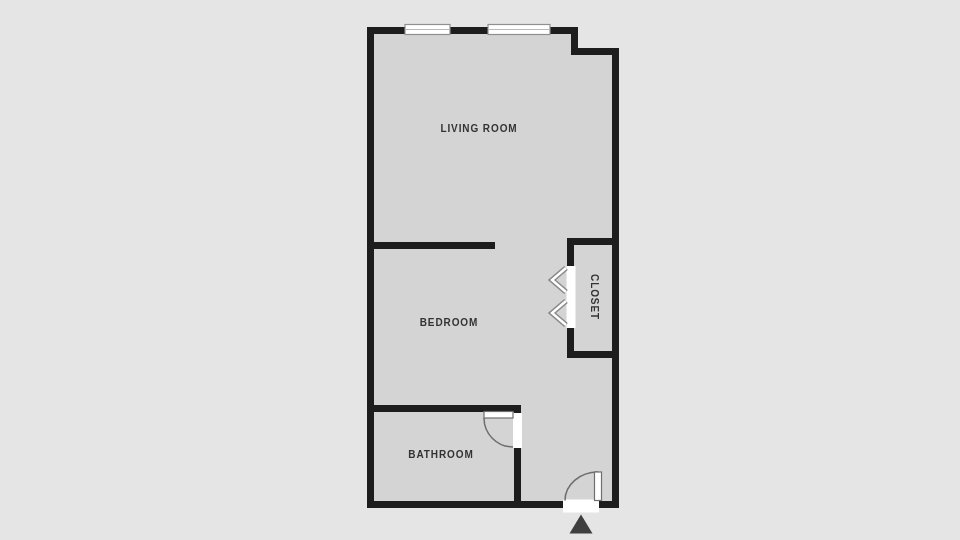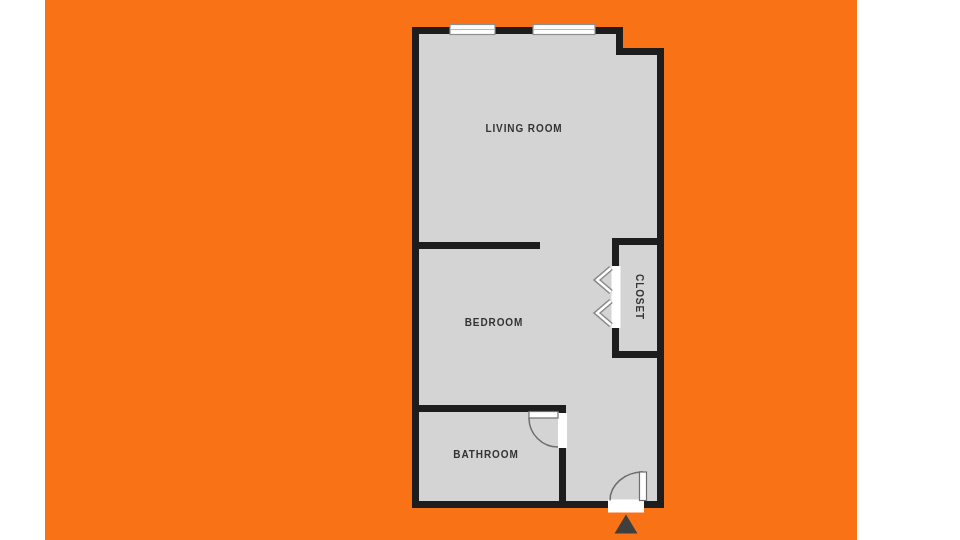--- a/index.html
+++ b/index.html
@@ -6,24 +6,23 @@
     margin: 0;
     padding: 0;
     width: 960px;
     height: 540px;
     background: #ffffff;
     overflow: hidden;
     font-family: "Liberation Sans", sans-serif;
   }
   #stage {
     position: relative;
-    width: 812px;
+    width: 960px;
     height: 540px;
-    background: #f97316;
-    margin-left: 45px;
+    background: #e5e5e5;
   }
   svg { display: block; }
   .room-label {
     font-family: "Liberation Sans", sans-serif;
     font-size: 10px;
     font-weight: 700;
     letter-spacing: 0.9px;
     text-anchor: middle;
   }
 </style>

